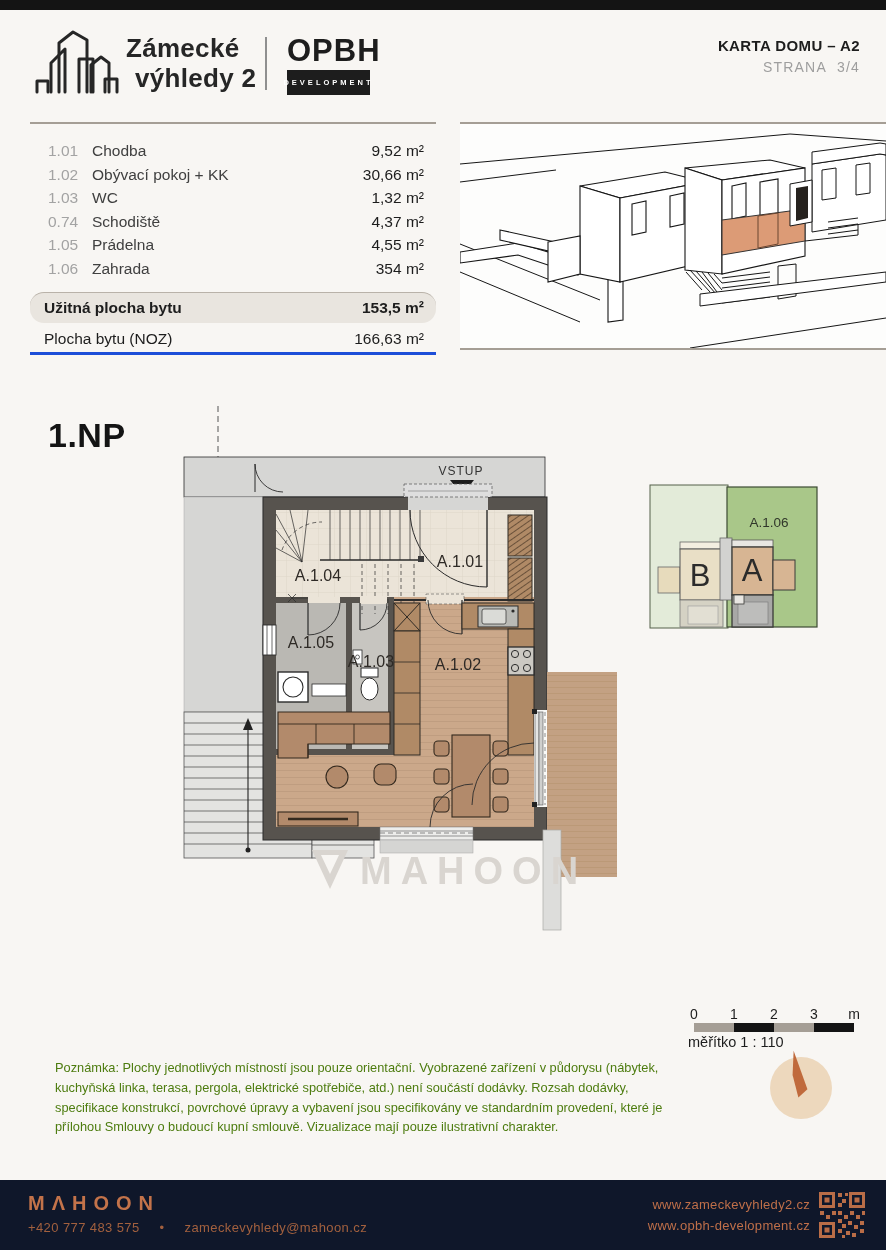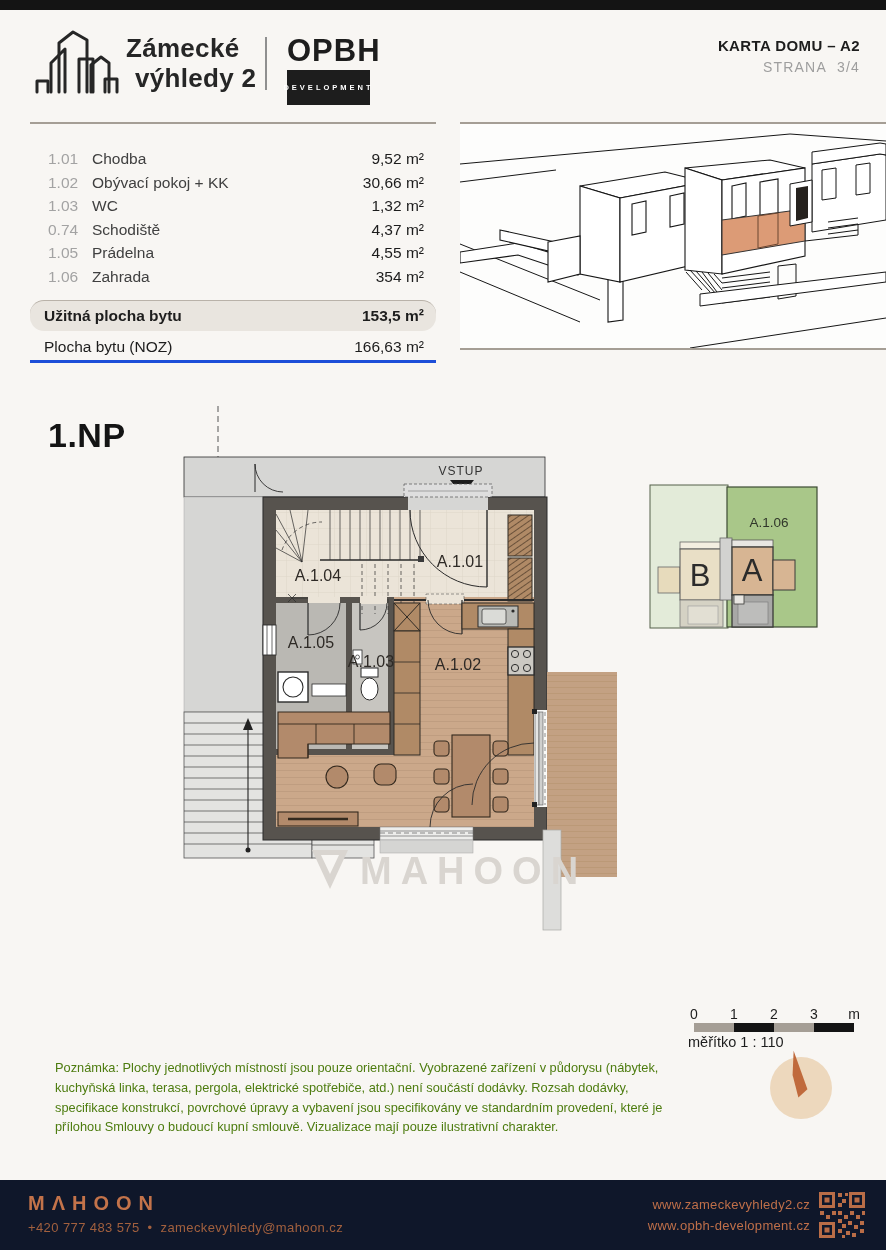--- a/index.html
+++ b/index.html
@@ -9,26 +9,26 @@
 
   
   .topbar { left:0; top:0; width:886px; height:10px; background:#141414; }
 
   
   .brand-text { left:126px; top:33px; font-size:26px; font-weight:700; color:#262626; line-height:30px; letter-spacing:.3px; }
   .brand-text .l2 { padding-left:9px; }
   .hdr-divider { left:265px; top:37px; width:2px; height:53px; background:#8f8f8f; }
   .opbh { left:287px; top:34px; }
   .opbh-name { font-size:31px; font-weight:800; color:#1d1d1d; letter-spacing:1px; line-height:33px; }
-  .opbh-tag { margin-top:3px; width:83px; height:35px; background:#1d1d1d; color:#fff; font-size:7.5px; letter-spacing:3px; font-weight:700; display:flex; align-items:center; justify-content:center; }
+  .opbh-tag { margin-top:3px; width:83px; height:25px; background:#1d1d1d; color:#fff; font-size:7.5px; letter-spacing:3px; font-weight:700; display:flex; align-items:center; justify-content:center; }
   .card-title { right:26px; top:37px; font-size:15px; font-weight:700; letter-spacing:.4px; color:#1d1d1d; text-align:right; }
   .page-info { right:26px; top:59px; font-size:14px; color:#9e9e9e; letter-spacing:1.2px; text-align:right; display:flex; gap:10px; }
 
   
-  .rooms { left:30px; top:122px; width:406px; border-top:2px solid #a59e95; padding-top:26px; }
+  .rooms { left:30px; top:122px; width:406px; border-top:2px solid #a59e95; padding-top:18px; }
   .room-row { display:flex; align-items:baseline; height:23.5px; font-size:15.5px; }
   .room-id { width:62px; padding-left:18px; color:#a3a3a3; }
   .room-name { flex:1; color:#404040; }
   .room-area { width:110px; text-align:right; padding-right:12px; color:#1c1c1c; }
   .totals-hl { margin-top:9px; background:#e9e5df; border-top:1px solid #b9b2a9; display:flex; align-items:center; height:31px; font-size:15.5px; font-weight:700;border-radius:14px; }
   .totals-row { margin-top:3px; display:flex; align-items:center; height:29px; font-size:15.5px; border-bottom:3px solid #1d4ed8; }
   .tot-label { flex:1; padding-left:14px; }
   .tot-value { width:120px; text-align:right; padding-right:12px; }
 
   
@@ -50,21 +50,21 @@
 
   .compass { left:763px; top:1044px; }
 
   
   .note { left:55px; top:1058px; width:632px; font-size:12.8px; line-height:1.55; color:#4d7c0f; }
 
   
   .footer { left:0; top:1180px; width:886px; height:70px; background:#0f172a; }
   .f-left { position:absolute; left:28px; top:12px; }
   .f-brand { font-size:20px; font-weight:700; letter-spacing:7px; color:#c3734a; }
-  .f-contact { margin-top:5px; font-size:13px; color:#a2603e; letter-spacing:.4px; display:flex; gap:8px; align-items:center; }
+  .f-contact { margin-top:5px; font-size:13px; color:#a2603e; letter-spacing:.4px; display:flex; gap:20px; align-items:center; }
   .f-right { position:absolute; right:76px; top:14px; text-align:right; font-size:13px; color:#bf6f49; line-height:21px; letter-spacing:.3px; }
   .f-qr { position:absolute; right:20px; top:11px; }
 
   svg text { font-family:"Liberation Sans", sans-serif; }
 </style>
 </head>
 <body>
 
 <div class="abs topbar"></div>
 

